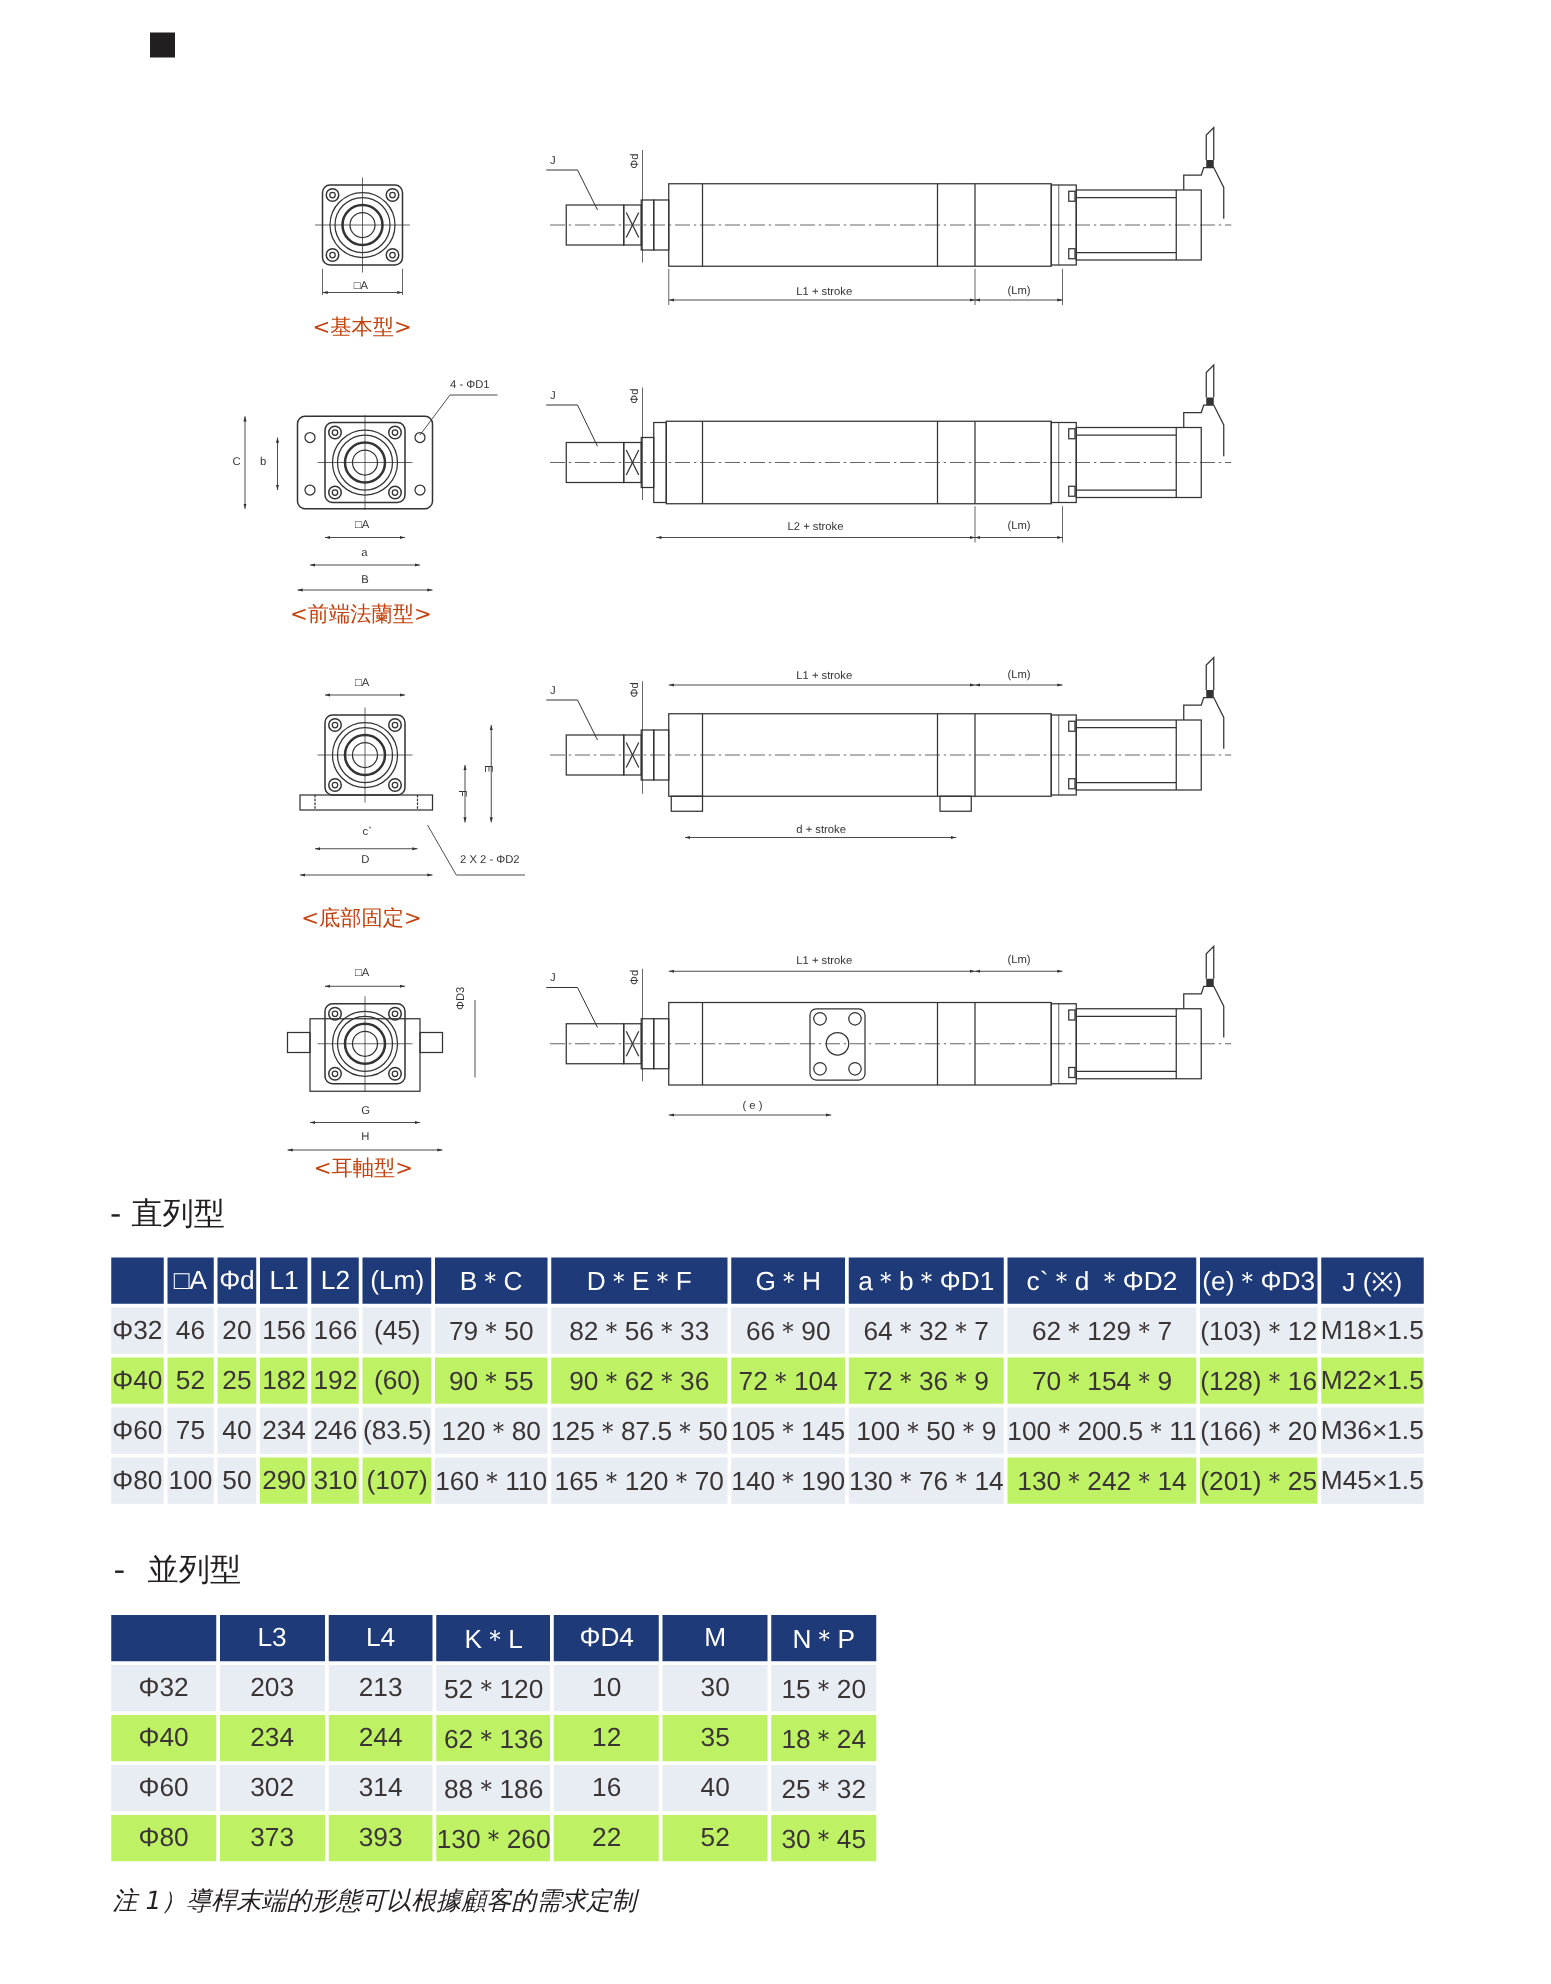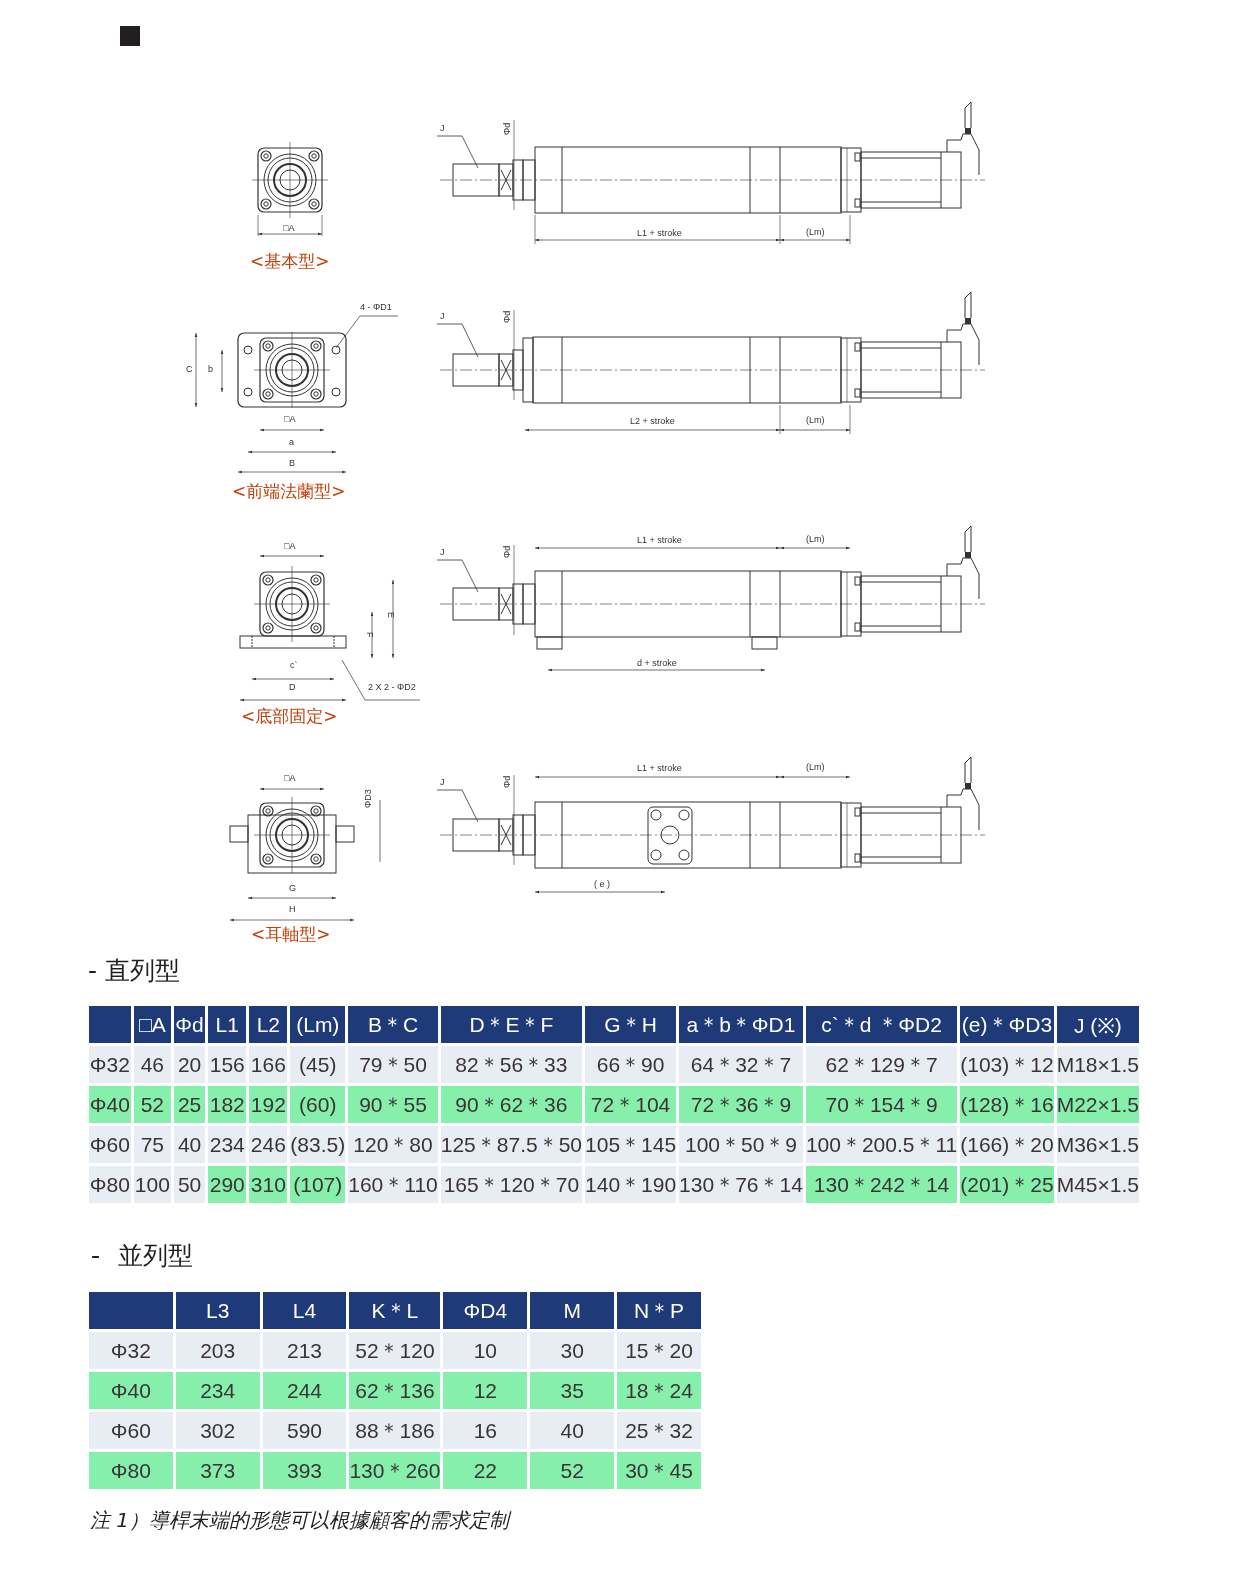--- a/index.html
+++ b/index.html
@@ -6,21 +6,21 @@
   body{width:1241px;height:1587px;position:relative;overflow:hidden;font-family:"DejaVu Sans","Liberation Sans",sans-serif;color:#231f20;}
   .title{position:absolute;left:120px;top:26px;font-size:30px;letter-spacing:1px;display:flex;align-items:center;gap:10px;}
   .title .sq{width:20px;height:20px;background:#231f20;display:inline-block;}
   .drawings{position:absolute;left:0;top:0;width:1241px;height:960px;}
   .caption{position:absolute;font-size:17px;color:#c2410c;}
   .section{position:absolute;font-size:25px;color:#231f20;}
   table.spec{position:absolute;border-collapse:separate;border-spacing:3px;font-family:"Liberation Sans",sans-serif;font-size:21px;color:#3a3435;}
   table.spec th{background:#1e3a78;color:#fff;font-weight:normal;height:37px;text-align:center;padding:0;}
   table.spec td{text-align:center;height:37px;padding:0;white-space:nowrap;}
   td.g{background:#e8edf4;}
-  td.b{background:#86efac;}
+  td.b{background:#bef264;}
   .note{position:absolute;left:90px;top:1507px;font-size:20px;color:#231f20;font-style:italic;}
   svg text{font-family:"Liberation Sans",sans-serif;}
 </style>
 </head>
 <body>
 
 <div class="title">
   <span class="sq"></span>
 </div>
 
@@ -225,21 +225,21 @@
     <text x="594" y="887" font-size="9" fill="#333">( e )</text>
     <path d="M437,790 L462,790 L478,822" fill="none" stroke="#333" stroke-width="0.8"></path>
     <text x="440" y="785" font-size="9" fill="#333">J</text>
     <line x1="514" y1="775" x2="514" y2="865" stroke="#333" stroke-width="0.6"></line>
     <text x="0" y="0" font-size="9" fill="#333" transform="translate(510,788) rotate(-90)">Φd</text>
   </g>
 </svg>
 
 <div class="caption" style="left:250px;top:250px;">&lt;基本型&gt;</div>
 <div class="caption" style="left:232px;top:480px;">&lt;前端法蘭型&gt;</div>
-<div class="caption" style="left:241px;top:705px;">&lt;底部固定&gt;</div>
+<div class="caption" style="left:241px;top:723px;">&lt;底部固定&gt;</div>
 <div class="caption" style="left:251px;top:923px;">&lt;耳軸型&gt;</div>
 
 <div class="section" style="left:88px;top:954px;">- 直列型</div>
 
 <table class="spec" style="left:86px;top:1003px;width:1056px;">
   <thead>
     <tr>
       <th style="width:54px"></th>
       <th style="width:52px">□A</th>
       <th style="width:52px">Φd</th>
@@ -348,21 +348,21 @@
       <td class="b">234</td>
       <td class="b">244</td>
       <td class="b">62＊136</td>
       <td class="b">12</td>
       <td class="b">35</td>
       <td class="b">18＊24</td>
     </tr>
     <tr>
       <td class="g">Φ60</td>
       <td class="g">302</td>
-      <td class="g">590</td>
+      <td class="g">314</td>
       <td class="g">88＊186</td>
       <td class="g">16</td>
       <td class="g">40</td>
       <td class="g">25＊32</td>
     </tr>
     <tr>
       <td class="b">Φ80</td>
       <td class="b">373</td>
       <td class="b">393</td>
       <td class="b">130＊260</td>

